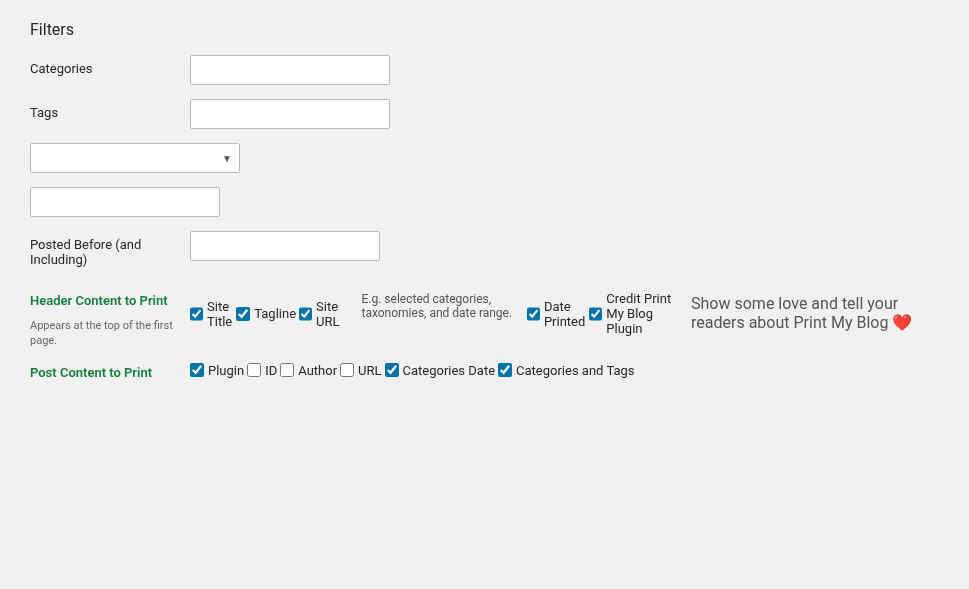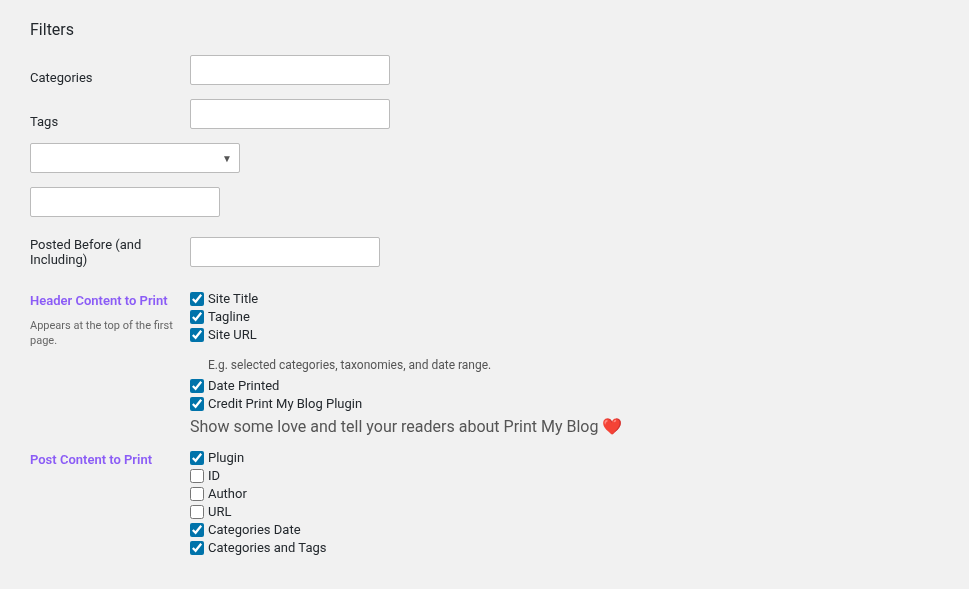--- a/index.html
+++ b/index.html
@@ -13,28 +13,28 @@
     h2.section-title {
       font-size: 16px;
       font-weight: 400;
       margin-bottom: 16px;
       color: #23282d;
     }
     h3.subsection-title {
       font-size: 13px;
       font-weight: 600;
       margin-bottom: 2px;
-      color: #8b5cf6;
+      color: #15803d;
     }
     .filters-section {
       margin-bottom: 24px;
     }
     .filter-row {
       display: flex;
-      align-items: flex-end;
+      align-items: flex-start;
       margin-bottom: 14px;
     }
     .filter-label {
       width: 160px;
       min-width: 160px;
       padding-top: 6px;
       font-size: 13px;
       color: #23282d;
     }
     .filter-input-text {
@@ -91,42 +91,42 @@
       padding-top: 2px;
     }
     .content-label-sub {
       font-size: 11px;
       color: #666;
       margin-top: 10px;
       line-height: 1.4;
     }
     .checkbox-list {
       display: flex;
-      flex-direction: column;
+      flex-direction: row;
       gap: 3px;
     }
     .checkbox-item {
       display: flex;
       align-items: center;
       gap: 4px;
       font-size: 13px;
       color: #23282d;
       cursor: pointer;
     }
     .checkbox-item input[type="checkbox"] {
       margin: 0;
       width: 14px;
       height: 14px;
       cursor: pointer;
       accent-color: #0073aa;
     }
     .note-text {
       font-size: 12px;
       color: #555;
-      margin: 13px 0 3px 18px;
+      margin: 1px 0 3px 18px;
     }
     .love-text {
       font-size: 16px;
       color: #555;
       margin: 3px 0 0 0;
     }
     .heart {
       color: #dc3545;
     }
   </style>

